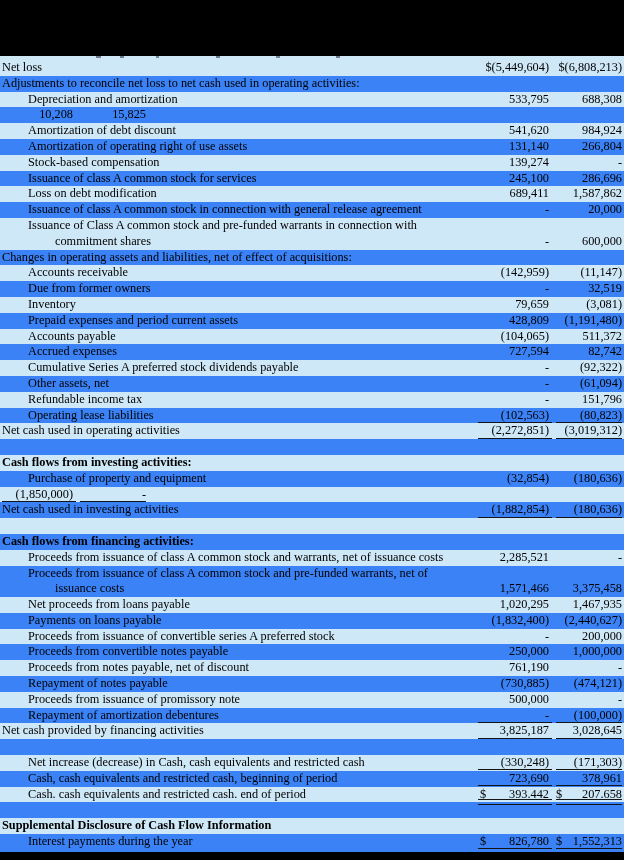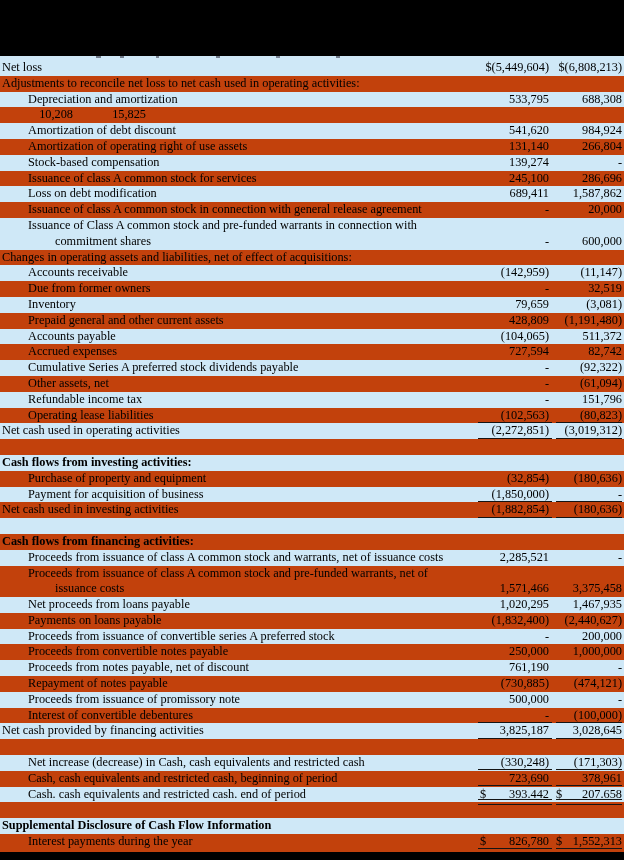--- a/index.html
+++ b/index.html
@@ -1,20 +1,20 @@
 <!DOCTYPE html>
 <html style="--row-blue: #cfe8f7; --rule: #141414;"><head>
 <meta charset="utf-8">
 <style>
   html,body { margin:0; padding:0; }
   body {
     width:624px; height:860px; overflow:hidden; background:#ffffff;
     font-family:"Liberation Serif", serif; color:#000;
   }
-  .page { position:relative; width:624px; height:860px; background:#c2410c; }
+  .page { position:relative; width:624px; height:860px; background:#3b82f6; }
   .top-black { height:56px; background:#000; }
   .clipped-strip {
     height:4px; background:var(--row-blue,#cfe8f7); overflow:hidden; position:relative;
   }
   .clipped-strip::before {
     content:""; position:absolute; left:96px; top:-1px; width:290px; height:3px;
     background:linear-gradient(90deg,#223 0 5px,transparent 5px 24px,#223 24px 28px,transparent 28px 60px,#334 60px 63px,transparent 63px 120px,#223 120px 124px,transparent 124px 180px,#334 180px 184px,transparent 184px 240px,#223 240px 244px,transparent 244px);
     opacity:.55;
   }
   .statement { width:624px; }
@@ -165,21 +165,21 @@
       <div class="row blue">
     <div class="lbl">
       <div class="lbl-line l1 ind1">Inventory</div>
 
     </div>
     <div class="cell c1">79,659</div>
     <div class="cell c2">(3,081)</div>
   </div>
       <div class="row white">
     <div class="lbl">
-      <div class="lbl-line l1 ind1">Prepaid general and other current assets</div>
+      <div class="lbl-line l1 ind1">Prepaid expenses and period current assets</div>
 
     </div>
     <div class="cell c1">428,809</div>
     <div class="cell c2">(1,191,480)</div>
   </div>
       <div class="row blue">
     <div class="lbl">
       <div class="lbl-line l1 ind1">Accounts payable</div>
 
     </div>
@@ -252,24 +252,20 @@
   </div>
       <div class="row white">
     <div class="lbl">
       <div class="lbl-line l1 ind1">Purchase of property and equipment</div>
 
     </div>
     <div class="cell c1">(32,854)</div>
     <div class="cell c2">(180,636)</div>
   </div>
       <div class="row blue">
-    <div class="lbl">
-      <div class="lbl-line l1 ind1">Payment for acquisition of business</div>
-
-    </div>
     <div class="cell c1 u1">(1,850,000)</div>
     <div class="cell c2 u1">-</div>
   </div>
       <div class="row white">
     <div class="lbl">
       <div class="lbl-line l1 ind0">Net cash used in investing activities</div>
 
     </div>
     <div class="cell c1 u1">(1,882,854)</div>
     <div class="cell c2 u1">(180,636)</div>
@@ -357,21 +353,21 @@
       <div class="row blue">
     <div class="lbl">
       <div class="lbl-line l1 ind1">Proceeds from issuance of promissory note</div>
 
     </div>
     <div class="cell c1">500,000</div>
     <div class="cell c2">-</div>
   </div>
       <div class="row white">
     <div class="lbl">
-      <div class="lbl-line l1 ind1">Interest of convertible debentures</div>
+      <div class="lbl-line l1 ind1">Repayment of amortization debentures</div>
 
     </div>
     <div class="cell c1 u1">-</div>
     <div class="cell c2 u1">(100,000)</div>
   </div>
       <div class="row blue">
     <div class="lbl">
       <div class="lbl-line l1 ind0">Net cash provided by financing activities</div>
 
     </div>

